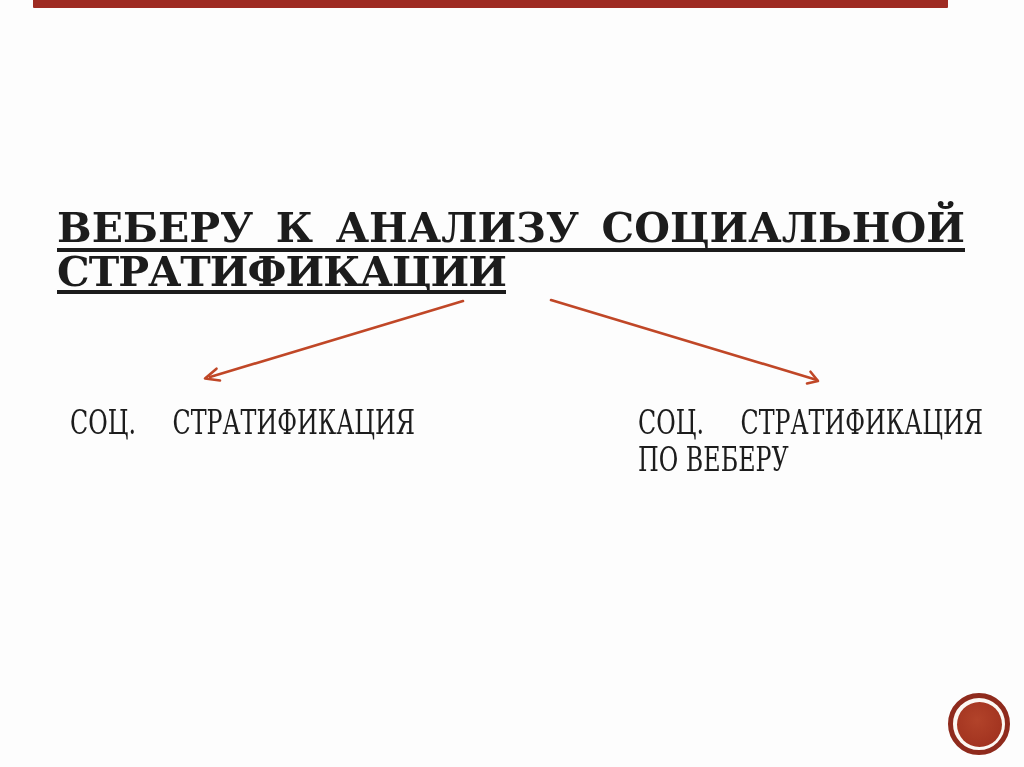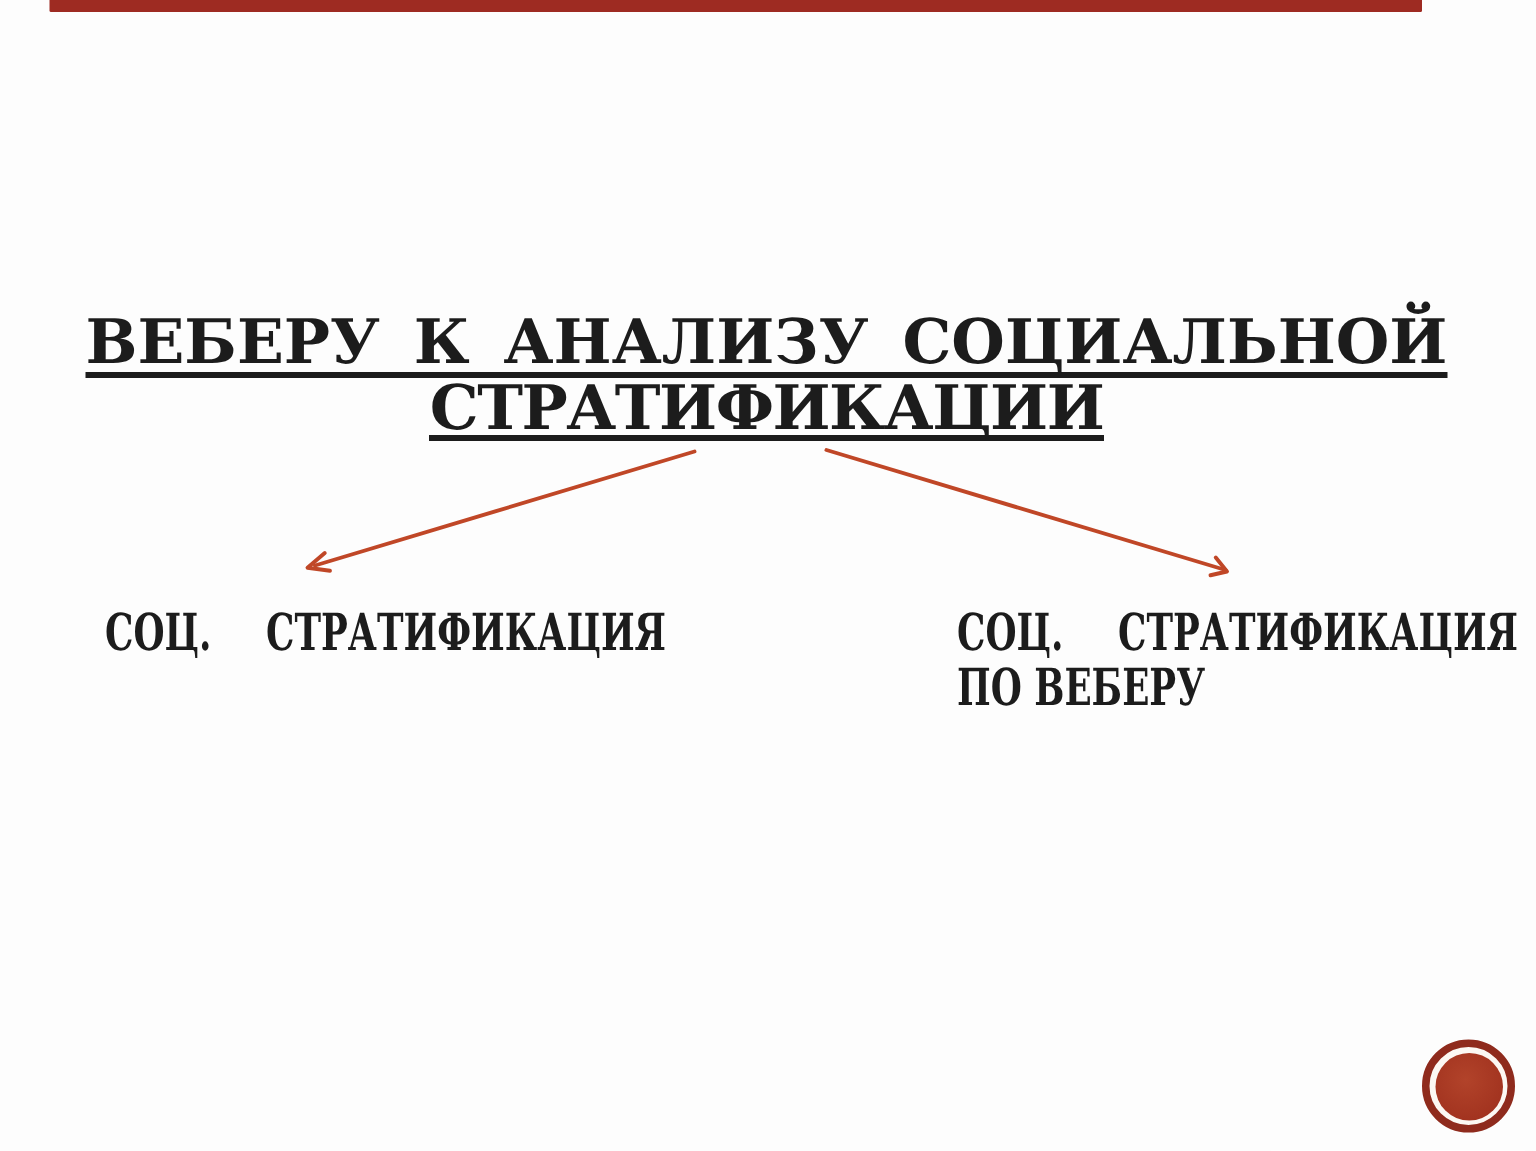--- a/index.html
+++ b/index.html
@@ -33,21 +33,21 @@
     display: flex;
     justify-content: space-between;
     align-items: flex-start;
     font-size: 41px;
     line-height: 40px;
     height: 40px;
     border-bottom: 4px solid var(--ink, #1c1c1c);
     white-space: nowrap;
   }
   .t-line2-wrap {
-    text-align: center;
+    text-align: left;
     margin-top: 2px;
   }
   .t-line2 {
     display: inline-block;
     font-size: 41px;
     line-height: 36px;
     height: 36px;
     letter-spacing: -1px;
     border-bottom: 4px solid var(--ink, #1c1c1c);
     white-space: nowrap;
@@ -65,21 +65,21 @@
     stroke: var(--arrow, #c04727);
     stroke-width: 2.6;
     stroke-linecap: round;
     stroke-linejoin: round;
   }
 
   
   .label {
     position: absolute;
     color: var(--ink, #1c1c1c);
-    font-weight: bold;
+    font-weight: normal;
     font-size: 34px;
     line-height: 37px;
   }
   .label .scaled {
     display: inline-block;
     transform: scaleX(0.70);
     transform-origin: left top;
     white-space: nowrap;
   }
   .label .row { height: 37px; }

